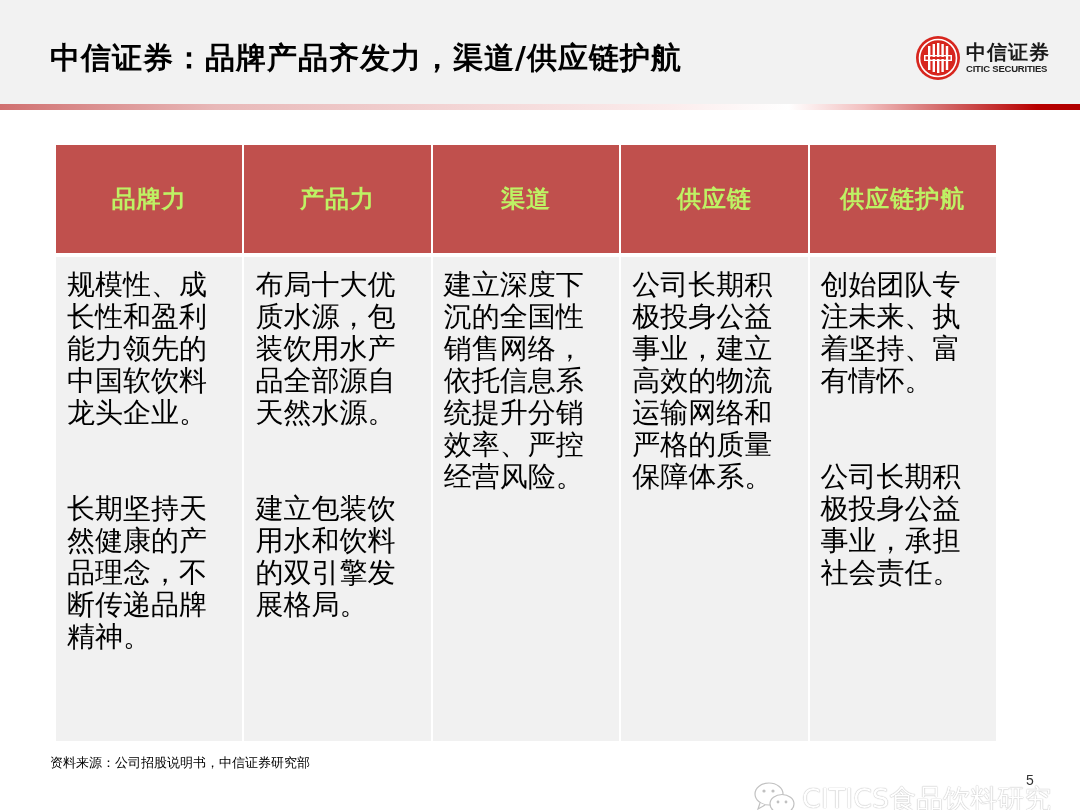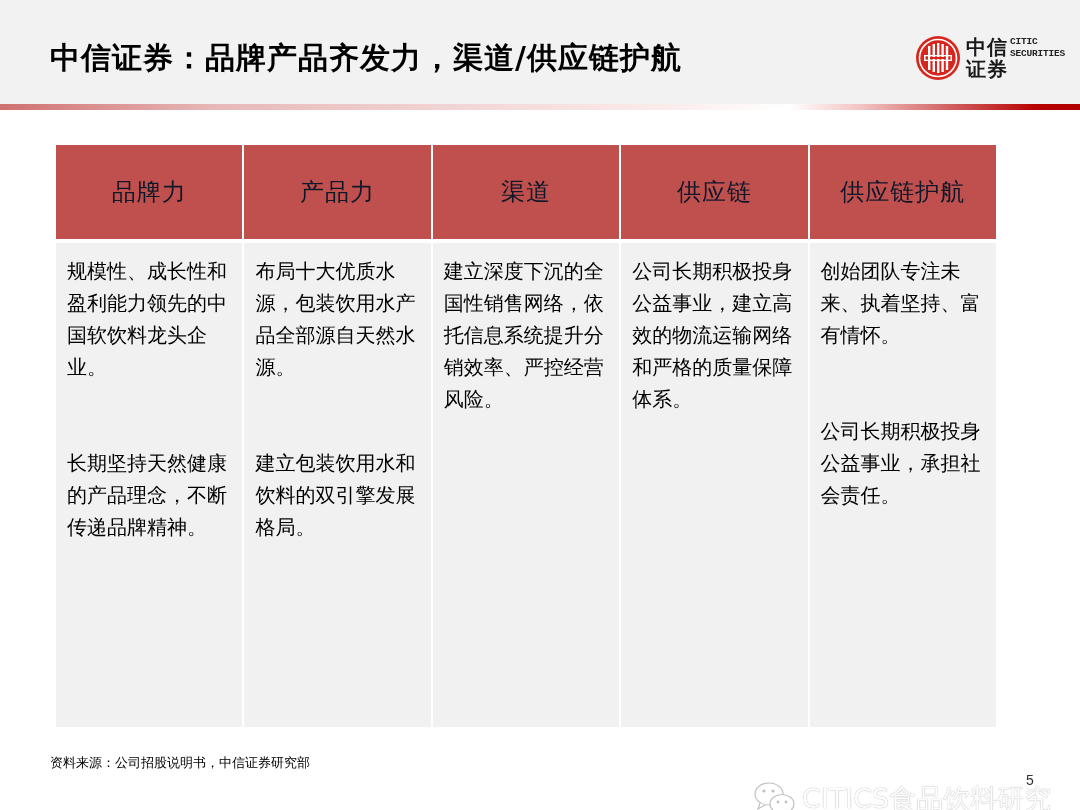--- a/index.html
+++ b/index.html
@@ -18,38 +18,38 @@
     .header-rule {
       position: absolute; left: 0; top: 104px; width: 1080px; height: 6px;
       background: linear-gradient(to right, #d07070 0%, #e8b8b8 20%, #f4d8d8 45%, #fbecec 62%, #ffffff 73%, #f2c0c0 80%, #d06060 88%, #b80000 96%, #b00000 100%);
     }
 
     .logo {
       position: absolute; left: 915px; top: 33px; width: 150px; height: 50px;
       display: flex; align-items: center;
     }
     .logo-emblem { width: 46px; height: 46px; flex: 0 0 46px; }
-    .logo-text { margin-left: 5px; display: flex; }
+    .logo-text { margin-left: 5px; display: flex; flex-direction: column; }
     .logo-cn { font-size: 20px; font-weight: bold; color: #1a1a1a; letter-spacing: 1px; line-height: 22px; font-family: "DejaVu Serif", "Liberation Serif", serif; }
-    .logo-en { font-size: 9.5px; font-weight: bold; color: #222; line-height: 12px; font-family: Liberation Mono, monospace; letter-spacing: -0.2px; }
+    .logo-en { font-size: 9.5px; font-weight: bold; color: #222; line-height: 12px; font-family: Liberation Sans, sans-serif; letter-spacing: -0.2px; }
 
     .table {
       position: absolute; left: 56px; top: 145px; width: 940px;
       display: grid; grid-template-columns: repeat(5, 1fr);
       column-gap: 2px;
     }
     .th {
-      background: #c0504d; height: 94px;
+      background: #c0504d; height: 108px;
       display: flex; align-items: center; justify-content: center;
-      color: #0f172a; font-size: 24px; letter-spacing: 1px;
+      color: #bef264; font-size: 24px; letter-spacing: 1px; font-weight: bold;
     }
     .td {
       background: #f1f1f1; height: 484px; margin-top: 4px;
       padding: 12px 10px 0 11px;
-      font-size: 20px; line-height: 32px; color: #000;
+      font-size: 28px; line-height: 32px; color: #000;
       display: flex; flex-direction: column;
     }
     .para { word-break: break-all; }
     .para + .para { margin-top: 64px; }
     .para.gap2 { margin-top: 64px; }
 
     .footer-source {
       position: absolute; left: 50px; top: 754px;
       font-size: 13px; color: #000;
     }

